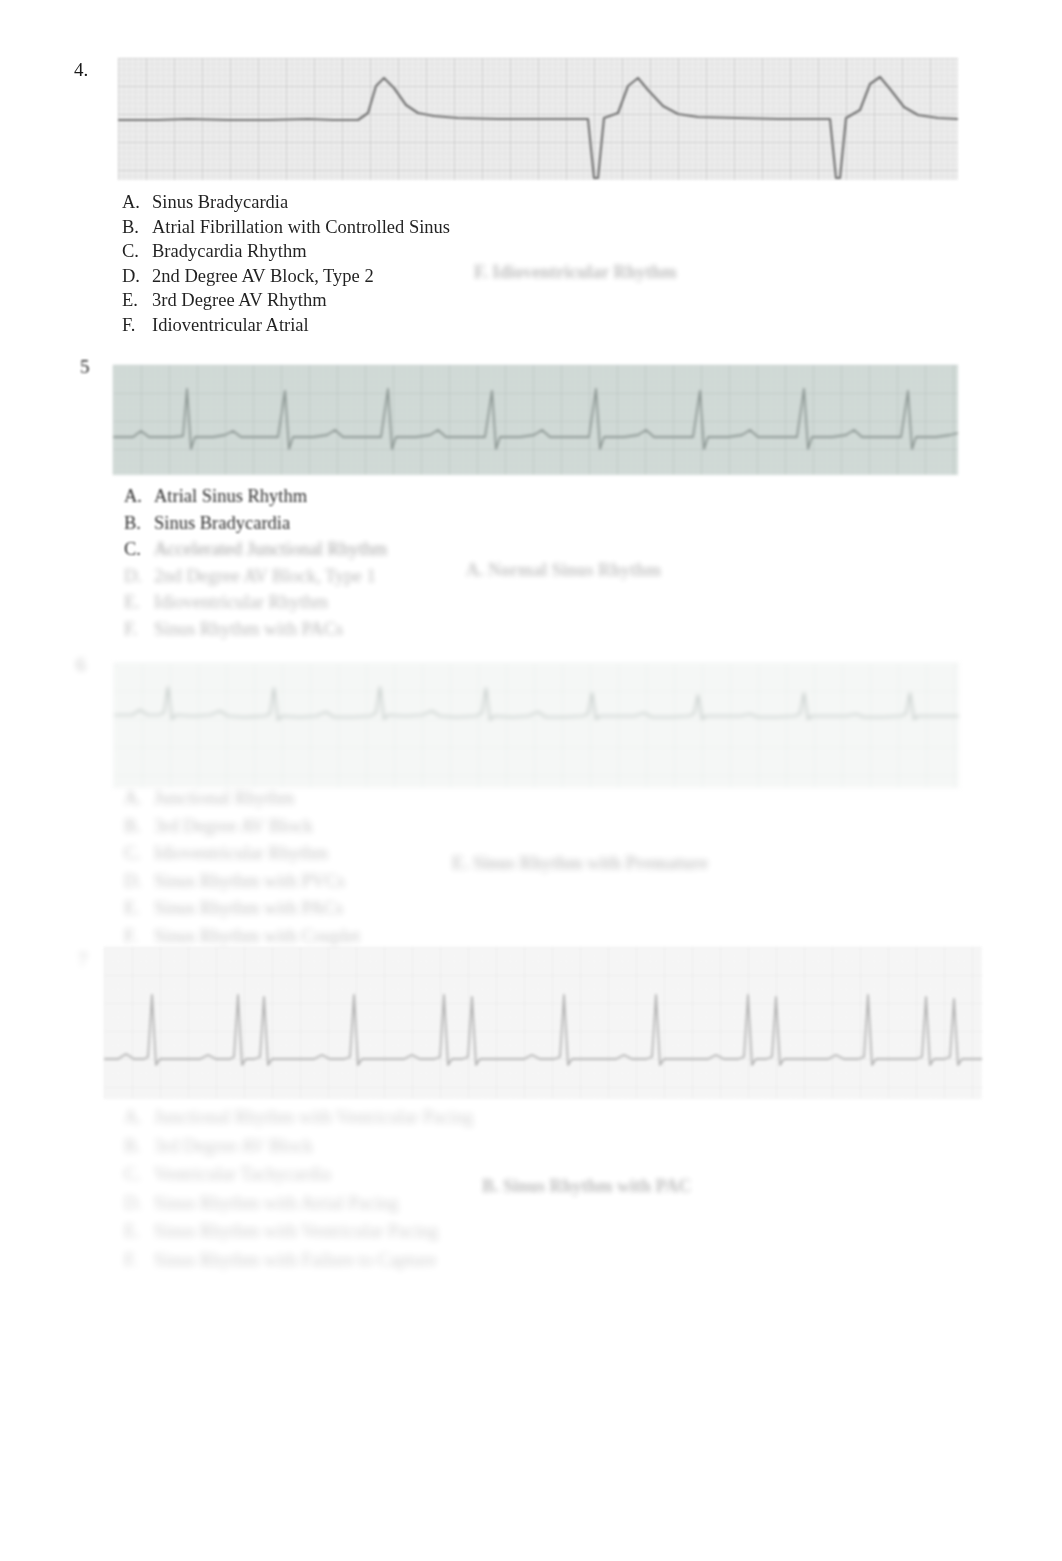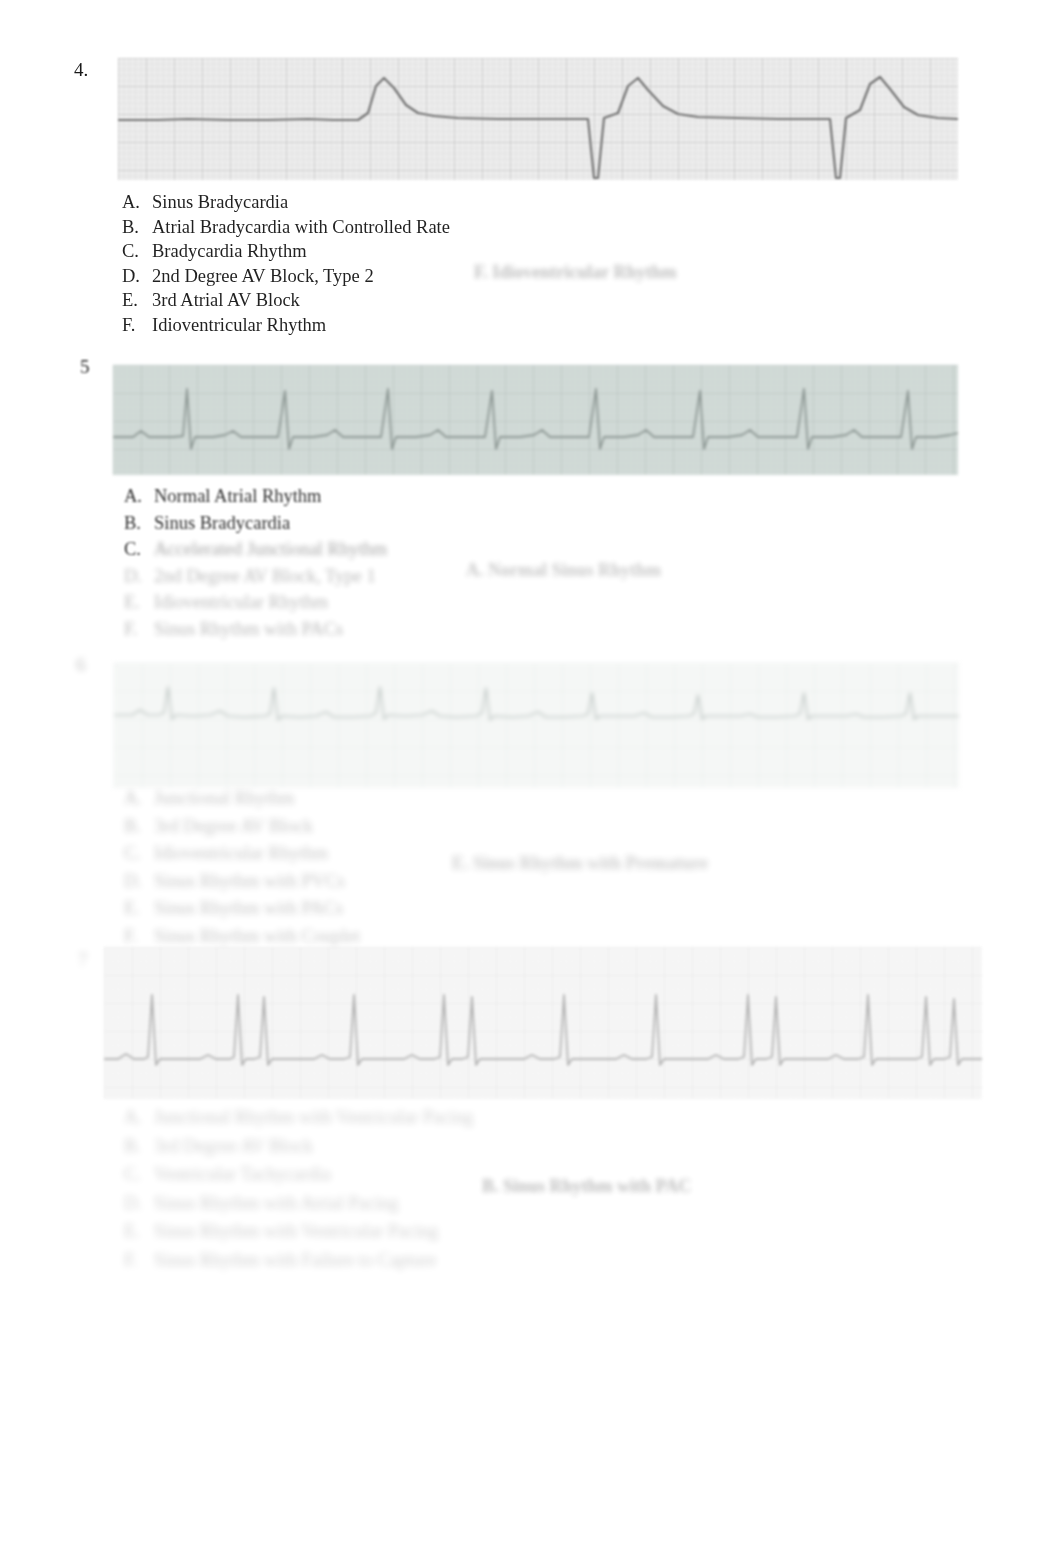--- a/index.html
+++ b/index.html
@@ -104,37 +104,37 @@
       </svg>
     </div>
 
     <div class="opts" style="left:122px;top:193px;">
       <div class="opt b0" style="margin-bottom:6px;">
         <span class="ltr">A.</span>
         <span class="txt">Sinus Bradycardia</span>
       </div>
       <div class="opt b0" style="margin-bottom:6px;">
         <span class="ltr">B.</span>
-        <span class="txt">Atrial Bradycardia with Controlled Rate</span>
+        <span class="txt">Atrial Fibrillation with Controlled Sinus</span>
       </div>
       <div class="opt b0" style="margin-bottom:6px;">
         <span class="ltr">C.</span>
         <span class="txt">Bradycardia Rhythm</span>
       </div>
       <div class="opt b0" style="margin-bottom:6px;">
         <span class="ltr">D.</span>
         <span class="txt">2nd Degree AV Block, Type 2</span>
       </div>
       <div class="opt b0" style="margin-bottom:6px;">
         <span class="ltr">E.</span>
-        <span class="txt">3rd Atrial AV Block</span>
+        <span class="txt">3rd Degree AV Rhythm</span>
       </div>
       <div class="opt b0">
         <span class="ltr">F.</span>
-        <span class="txt">Idioventricular Rhythm</span>
+        <span class="txt">Idioventricular Atrial</span>
       </div>
     </div>
 
     <div class="answer ab0" style="left:474px;top:262px;">F. Idioventricular Rhythm</div>
   </div>
 
   <div class="qblock">
 
     <div class="qnum b1" style="left:80px;top:357px;">5</div>
 
@@ -158,21 +158,21 @@
                  L476 72 L483 24 L487 84 L491 72 L511 72 L525 70 L533 65 L541 72 L564 72
                  L580 72 L587 26 L591 84 L595 72 L615 72 L629 70 L637 65 L645 72 L668 72
                  L684 72 L691 24 L695 84 L699 72 L719 72 L733 70 L741 65 L749 72 L772 72
                  L788 72 L795 26 L799 84 L803 72 L823 72 L837 70 L845 68" fill="none" stroke="#707d79" stroke-width="1.8" stroke-linejoin="round" stroke-linecap="round"></path>
       </svg>
     </div>
 
     <div class="opts" style="left:124px;top:487px;">
       <div class="opt b1" style="margin-bottom:8px;">
         <span class="ltr">A.</span>
-        <span class="txt">Normal Atrial Rhythm</span>
+        <span class="txt">Atrial Sinus Rhythm</span>
       </div>
       <div class="opt b1" style="margin-bottom:8px;">
         <span class="ltr">B.</span>
         <span class="txt">Sinus Bradycardia</span>
       </div>
       <div class="opt" style="margin-bottom:8px;">
         <span class="ltr b1">C.</span>
         <span class="txt b3">Accelerated Junctional Rhythm</span>
       </div>
       <div class="opt b4" style="margin-bottom:8px;">

